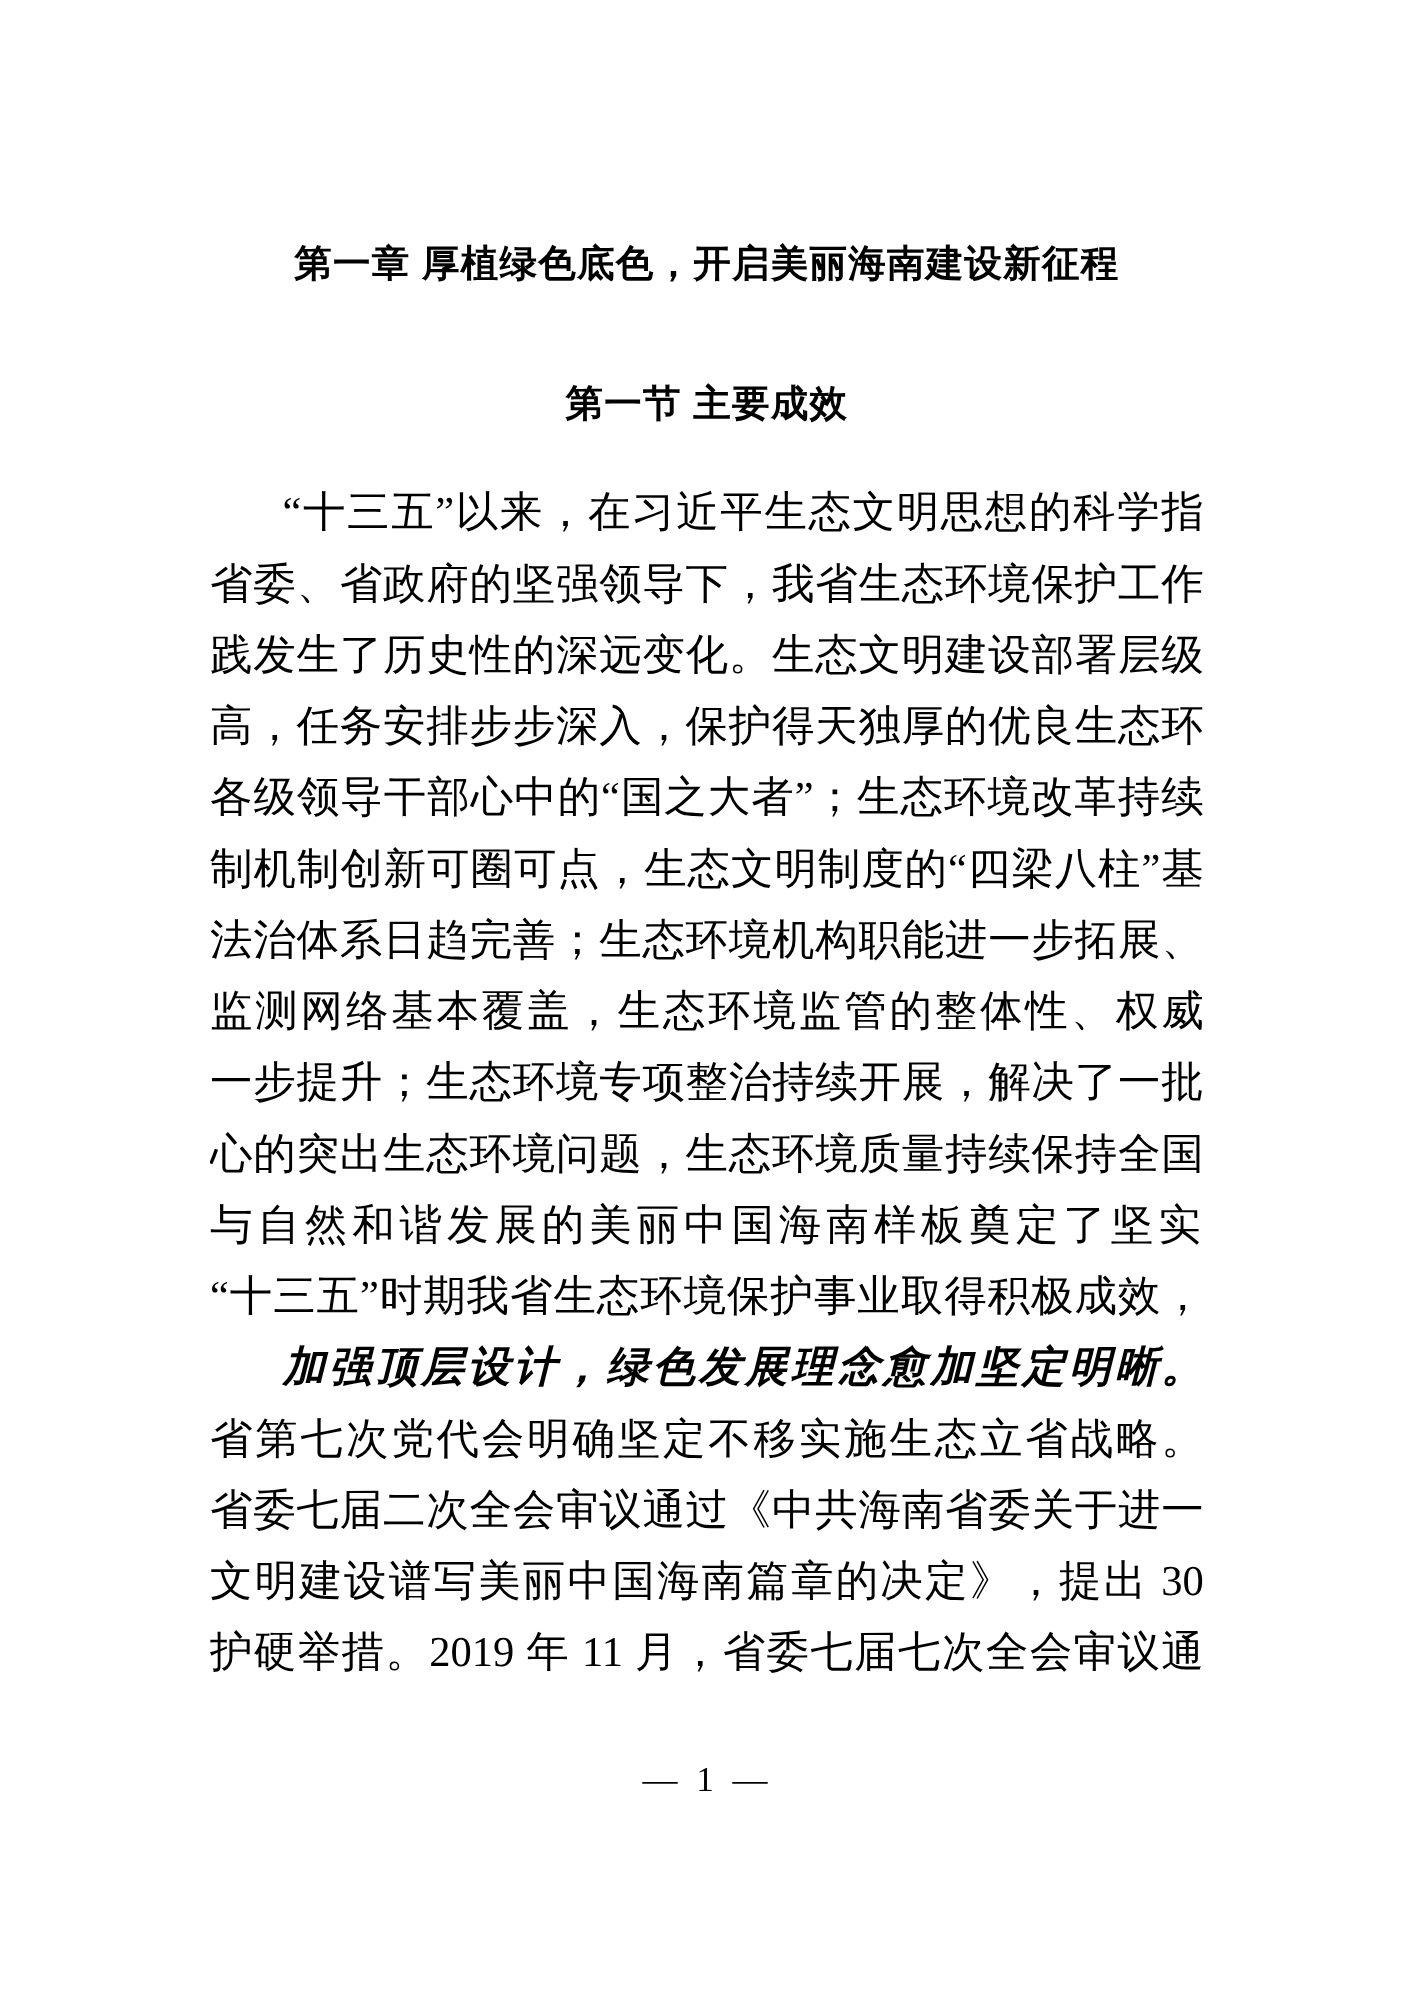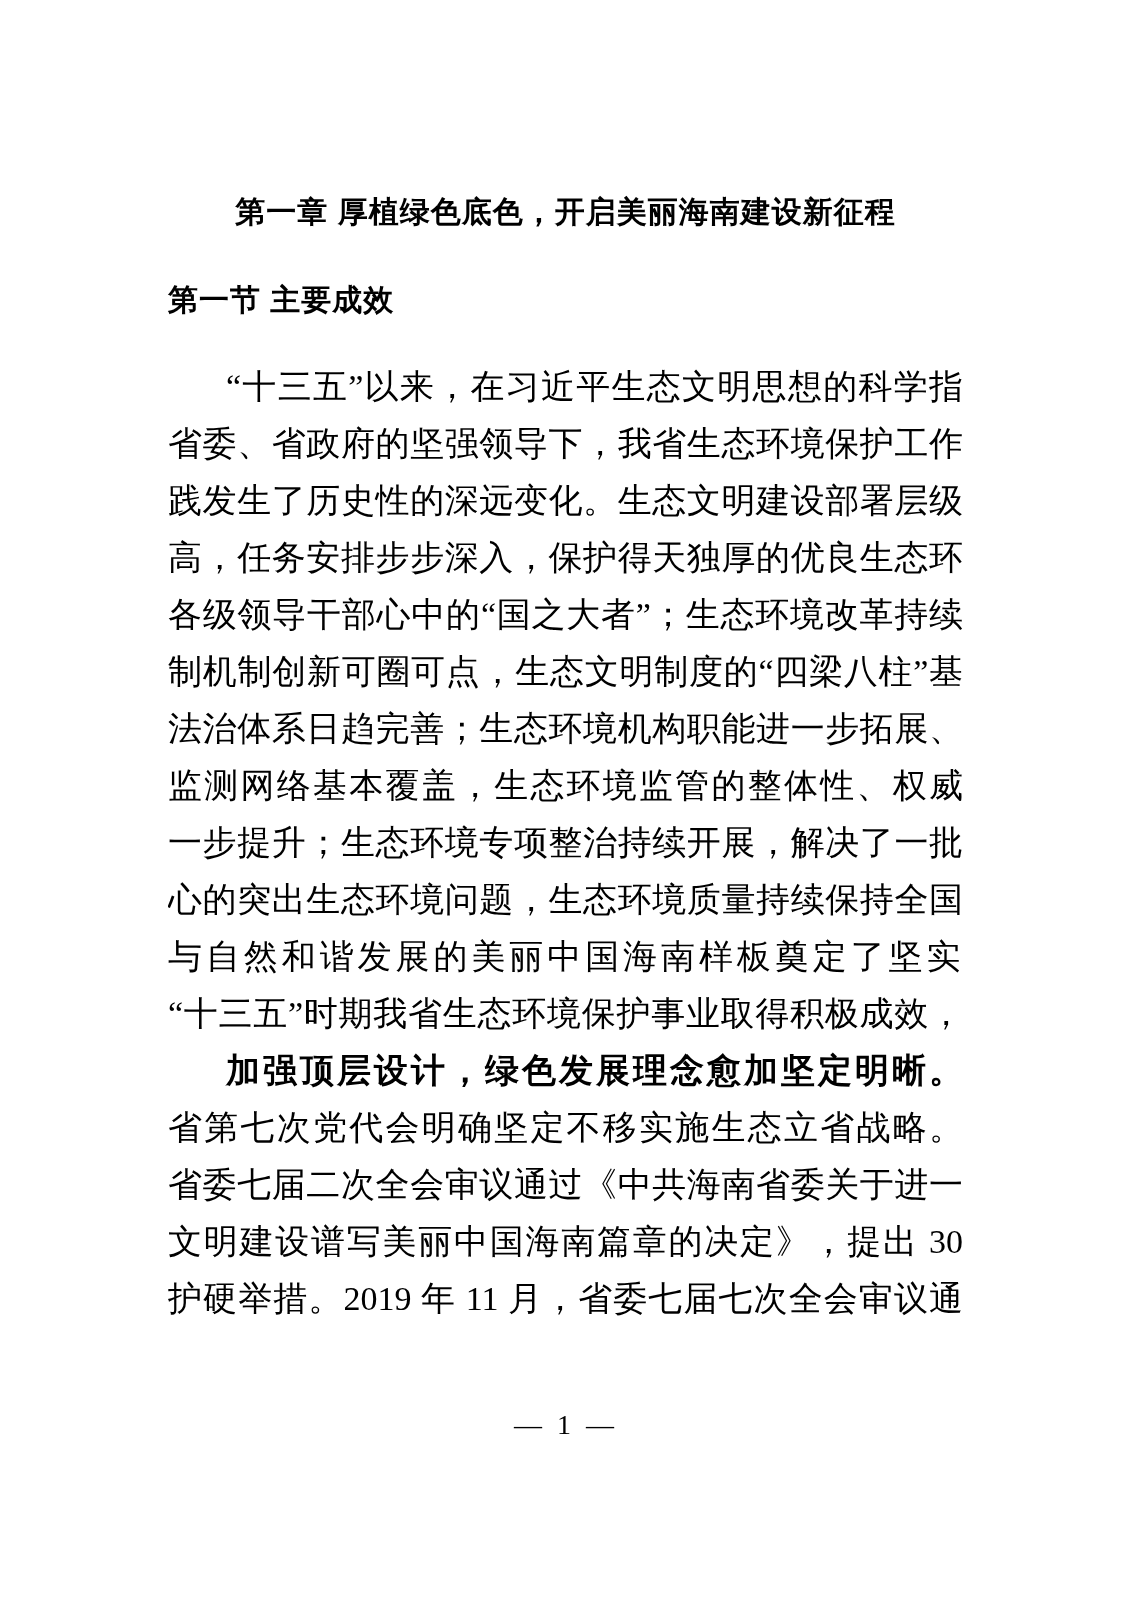--- a/index.html
+++ b/index.html
@@ -27,25 +27,26 @@
   .chapter-title {
     font-family: "Liberation Sans", sans-serif;
     font-weight: bold;
     font-size: 30px;
     line-height: 40px;
     text-align: center;
     letter-spacing: 1px;
     white-space: nowrap;
   }
   .section-title {
-    margin-top: 48px;
+    margin-top: 72px;
     font-family: "Liberation Sans", sans-serif;
     font-weight: bold;
     font-size: 30px;
     line-height: 40px;
+    text-align: center;
     letter-spacing: 1px;
   }
   .body-text {
     margin-top: 38px;
   }
   .line {
     font-size: 34px;
     line-height: 57px;
     height: 57px;
     text-align: justify;
@@ -54,20 +55,21 @@
   }
   .line.indent {
     padding-left: 58px;
   }
   .line.para-end {
     text-align-last: left;
     letter-spacing: 2.5px;
   }
   .lead-bold {
     font-weight: bold;
+    font-style: italic;
   }
   .footer {
     position: absolute;
     left: 0;
     top: 1405px;
     width: 1132px;
     text-align: center;
     font-size: 28px;
     line-height: 40px;
     letter-spacing: 4px;

